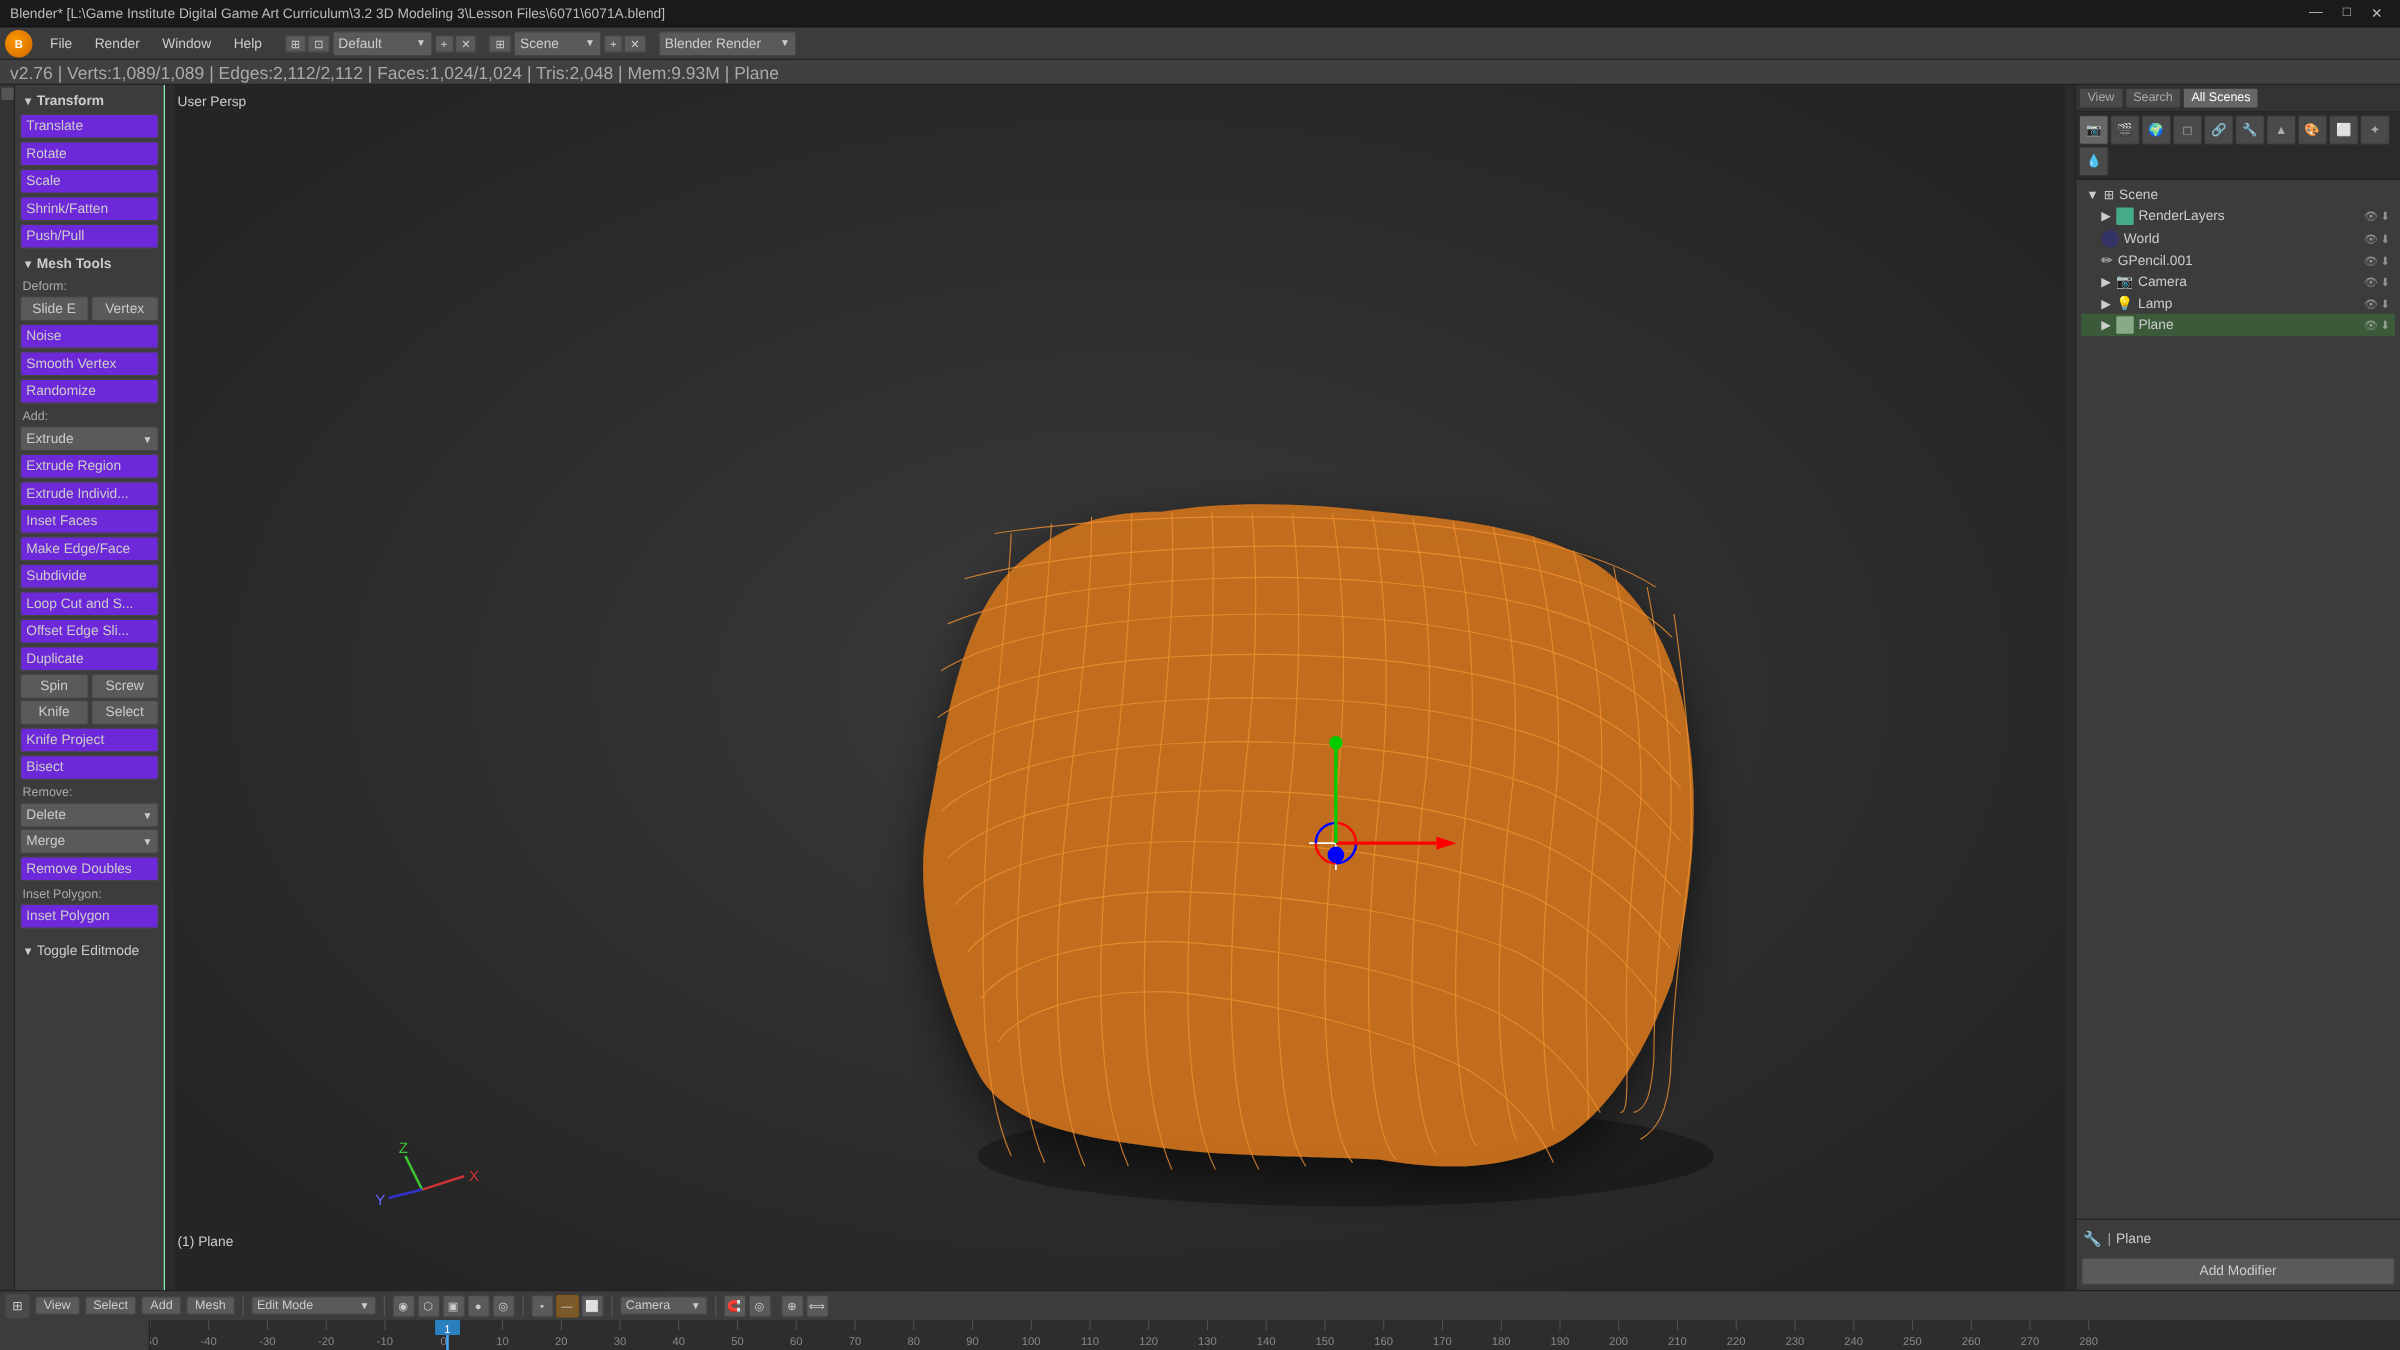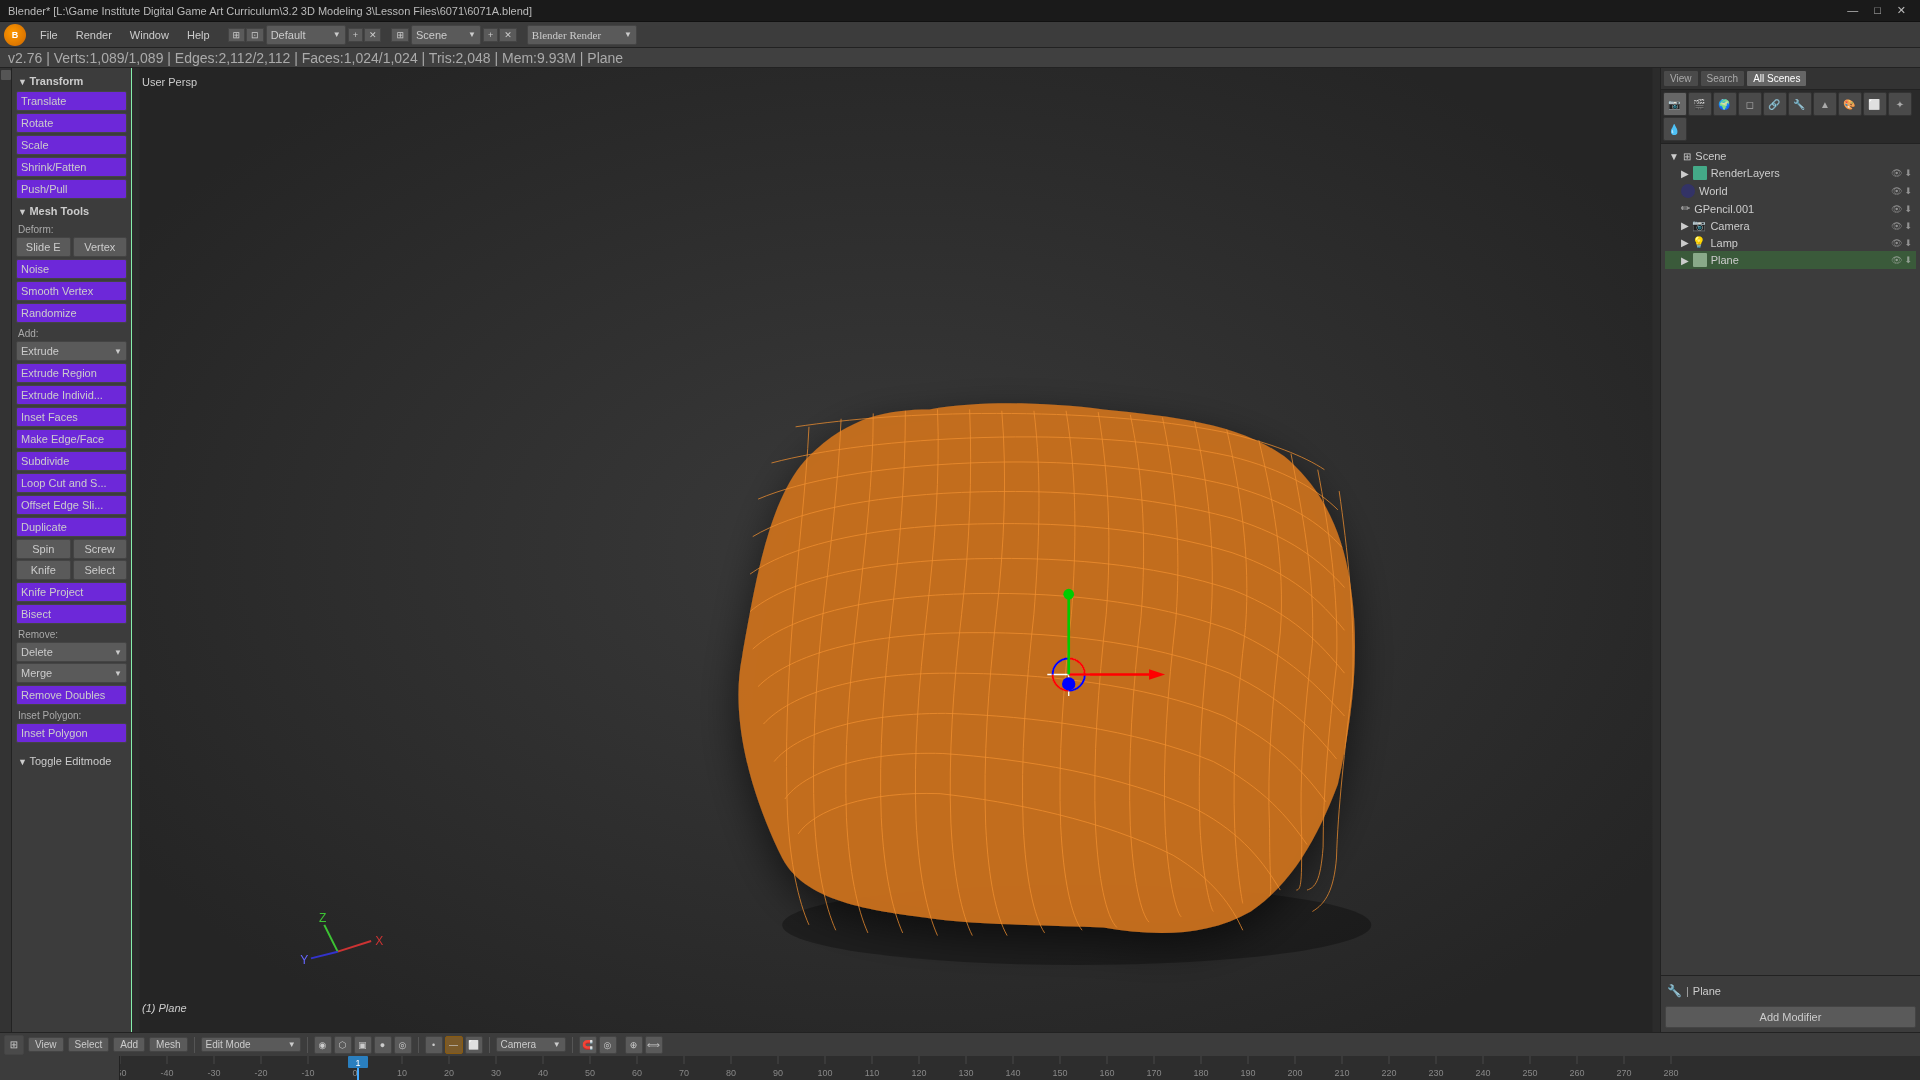--- a/index.html
+++ b/index.html
@@ -147,26 +147,25 @@
       position: absolute;
       top: 8px;
       left: 10px;
       font-size: 11px;
       color: #ccc;
       z-index: 10;
     }
 
     .viewport-info {
       position: absolute;
-      bottom: 18px;
+      bottom: 32px;
       left: 10px;
       font-size: 11px;
       color: #ccc;
       z-index: 10;
-      font-style: italic;
     }
 
     
     #mesh-canvas {
       width: 100%;
       height: 100%;
       position: absolute;
       top: 0; left: 0;
     }
 
@@ -344,21 +343,21 @@
       <span style="background:#5a5a5a;border:1px solid #444;padding:1px 4px;font-size:9px;">⊞</span>
     </div>
     <div class="tool-button-dropdown" style="width:70px;display:inline-flex;">Scene</div>
     <div style="display:flex;gap:1px;">
       <span style="background:#5a5a5a;border:1px solid #444;padding:1px 4px;font-size:9px;cursor:pointer;">+</span>
       <span style="background:#5a5a5a;border:1px solid #444;padding:1px 4px;font-size:9px;cursor:pointer;">✕</span>
     </div>
   </div>
 
   <div style="margin-left:8px;">
-    <div class="tool-button-dropdown" style="width:110px;display:inline-flex;font-family:Liberation Serif, serif;">Blender Render</div>
+    <div class="tool-button-dropdown" style="width:110px;display:inline-flex;">Blender Render</div>
   </div>
 </div>
 
 <div id="infobar">
   <span>v2.76  |  Verts:1,089/1,089  |  Edges:2,112/2,112  |  Faces:1,024/1,024  |  Tris:2,048  |  Mem:9.93M  |  Plane</span>
 </div>
 
 <div id="main">
 
   <div id="left-strip">

